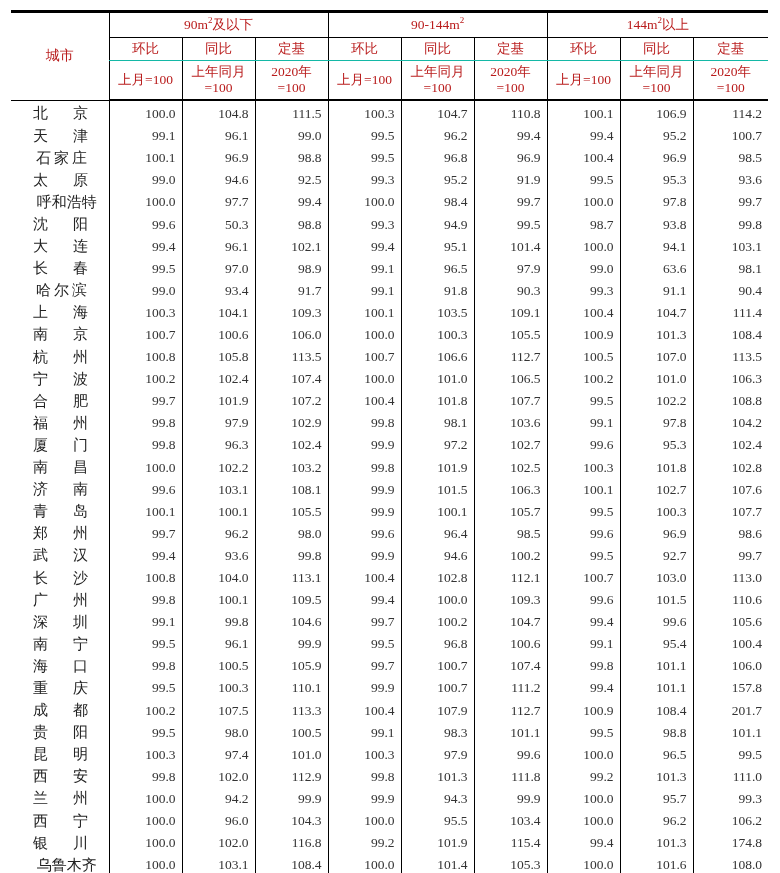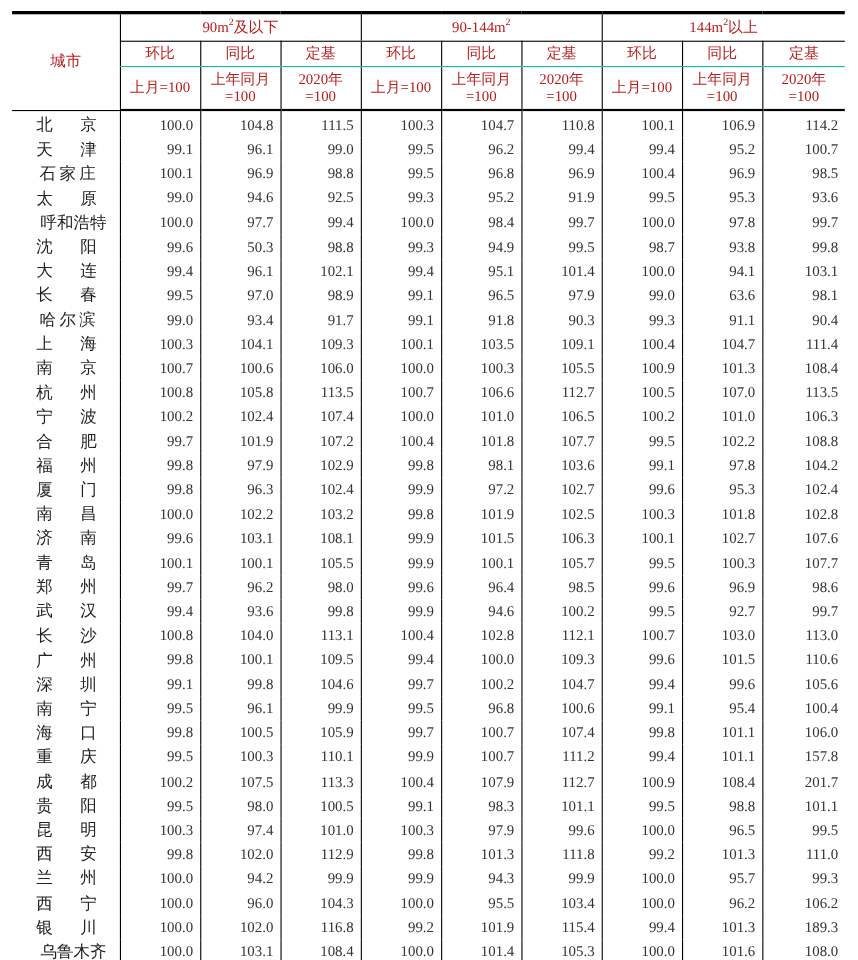--- a/index.html
+++ b/index.html
@@ -662,21 +662,21 @@
           </span>
         </td>
         <td class="num vb">100.0</td>
         <td class="num vb">102.0</td>
         <td class="num vb">116.8</td>
         <td class="num vbb">99.2</td>
         <td class="num vb">101.9</td>
         <td class="num vb">115.4</td>
         <td class="num vbb">99.4</td>
         <td class="num vb">101.3</td>
-        <td class="num vb">189.3</td>
+        <td class="num vb">174.8</td>
       </tr>
       <tr>
         <td class="city">
           <span class="four">乌鲁木齐</span>
         </td>
         <td class="num vb">100.0</td>
         <td class="num vb">103.1</td>
         <td class="num vb">108.4</td>
         <td class="num vbb">100.0</td>
         <td class="num vb">101.4</td>

